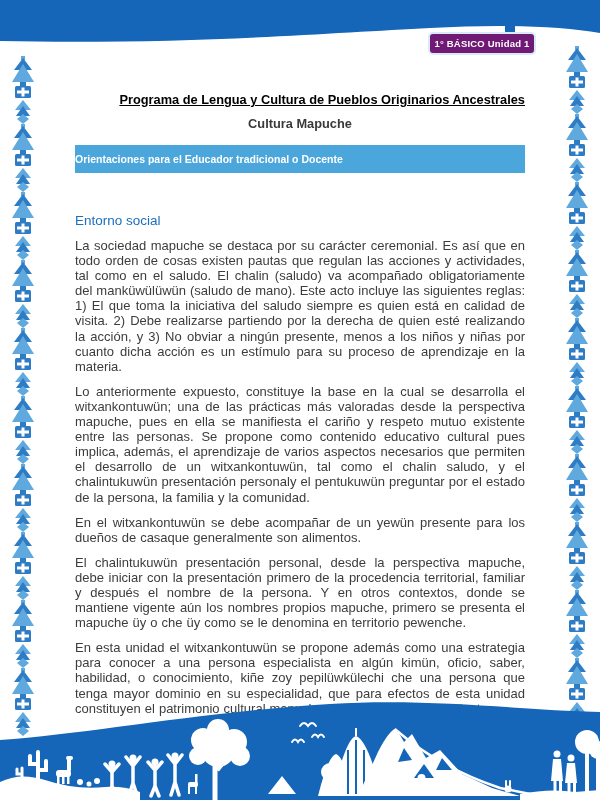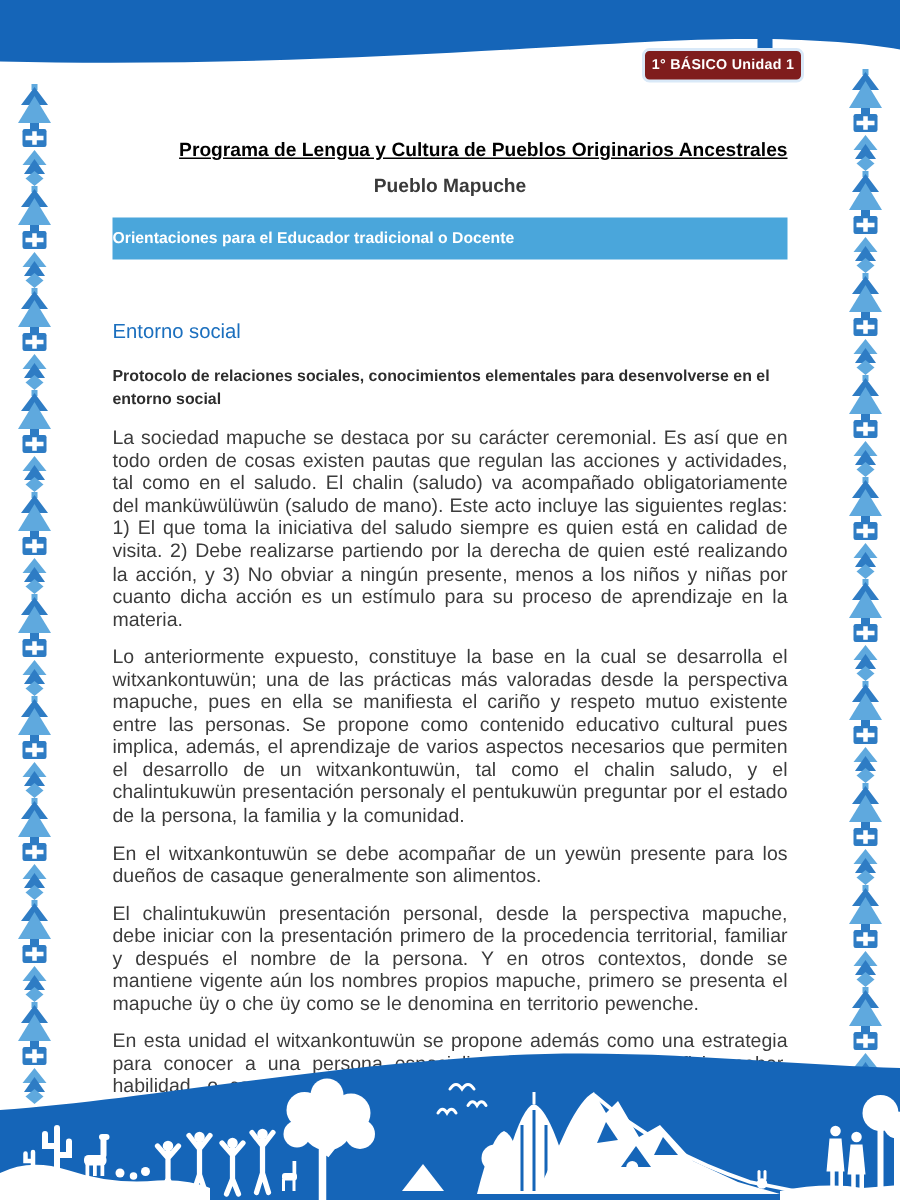--- a/index.html
+++ b/index.html
@@ -6,21 +6,21 @@
   body{
     width:600px;height:800px;background:#ffffff;position:relative;
     overflow:hidden;font-family:"Liberation Sans",sans-serif;
     -webkit-font-smoothing:antialiased;
   }
   .page{position:absolute;inset:0;}
   
   .header-wave{position:absolute;top:0;left:0;}
   .unit-badge{
     position:absolute;left:428px;top:32px;width:104px;height:19px;
-    background:#7f1d1d;border:2px solid #d9e9f8;border-radius:5px;
+    background:#701a75;border:2px solid #d9e9f8;border-radius:5px;
     color:#ffffff;font-size:9.5px;font-weight:bold;text-align:center;
     line-height:19px;letter-spacing:.2px;z-index:3;
   }
   .badge-connector{
     position:absolute;left:505px;top:20px;width:10px;height:16px;
     background:#1565b8;z-index:2;
   }
   
   .border-left{position:absolute;left:10px;top:56px;}
   .border-right{position:absolute;left:564px;top:46px;}
@@ -91,25 +91,24 @@
       <use href="#totem" y="272"></use>
       <use href="#totem" y="340"></use>
     <use href="#totem" y="408"></use>
       <use href="#totem" y="476"></use>
       <use href="#totem" y="544"></use>
     <use href="#totem" y="612"></use>
   </svg>
 
   <div class="content">
     <div class="title">Programa de Lengua y Cultura de Pueblos Originarios Ancestrales</div>
-    <div class="title2">Pueblo Mapuche</div>
+    <div class="title2">Cultura Mapuche</div>
     <div class="banner">Orientaciones para el Educador tradicional o Docente</div>
 
     <div class="section-heading">Entorno social</div>
-    <div class="section-subheading">Protocolo de relaciones sociales, conocimientos elementales para desenvolverse en el entorno social</div>
 
     <p class="para">La sociedad mapuche se destaca por su carácter ceremonial. Es así que en todo orden de cosas existen pautas que regulan las acciones y actividades, tal como en el saludo. El chalin (saludo) va acompañado obligatoriamente del manküwülüwün (saludo de mano). Este acto incluye las siguientes reglas: 1) El que toma la iniciativa del saludo siempre es quien está en calidad de visita. 2) Debe realizarse partiendo por la derecha de quien esté realizando la acción, y 3) No obviar a ningún presente, menos a los niños y niñas por cuanto dicha acción es un estímulo para su proceso de aprendizaje en la materia.</p>
     <p class="para">Lo anteriormente expuesto, constituye la base en la cual se desarrolla el witxankontuwün; una de las prácticas más valoradas desde la perspectiva mapuche, pues en ella se manifiesta el cariño y respeto mutuo existente entre las personas. Se propone como contenido educativo cultural pues implica, además, el aprendizaje de varios aspectos necesarios que permiten el desarrollo de un witxankontuwün, tal como el chalin saludo, y el chalintukuwün presentación personaly el pentukuwün preguntar por el estado de la persona, la familia y la comunidad.</p>
     <p class="para">En el witxankontuwün se debe acompañar de un yewün presente para los dueños de casaque generalmente son alimentos.</p>
     <p class="para">El chalintukuwün presentación personal, desde la perspectiva mapuche, debe iniciar con la presentación primero de la procedencia territorial, familiar y después el nombre de la persona. Y en otros contextos, donde se mantiene vigente aún los nombres propios mapuche, primero se presenta el mapuche üy o che üy como se le denomina en territorio pewenche.</p>
     <p class="para">En esta unidad el witxankontuwün se propone además como una estrategia para conocer a una persona especialista en algún kimün, oficio, saber, habilidad, o conocimiento, kiñe zoy pepilüwkülechi che una persona que tenga mayor dominio en su especialidad, que para efectos de esta unidad constituyen el patrimonio cultural mapuche a transmitir a los estudiantes.</p>
   </div>
 
   <svg class="footer-art" width="600" height="110" viewBox="0 0 600 110">
 

